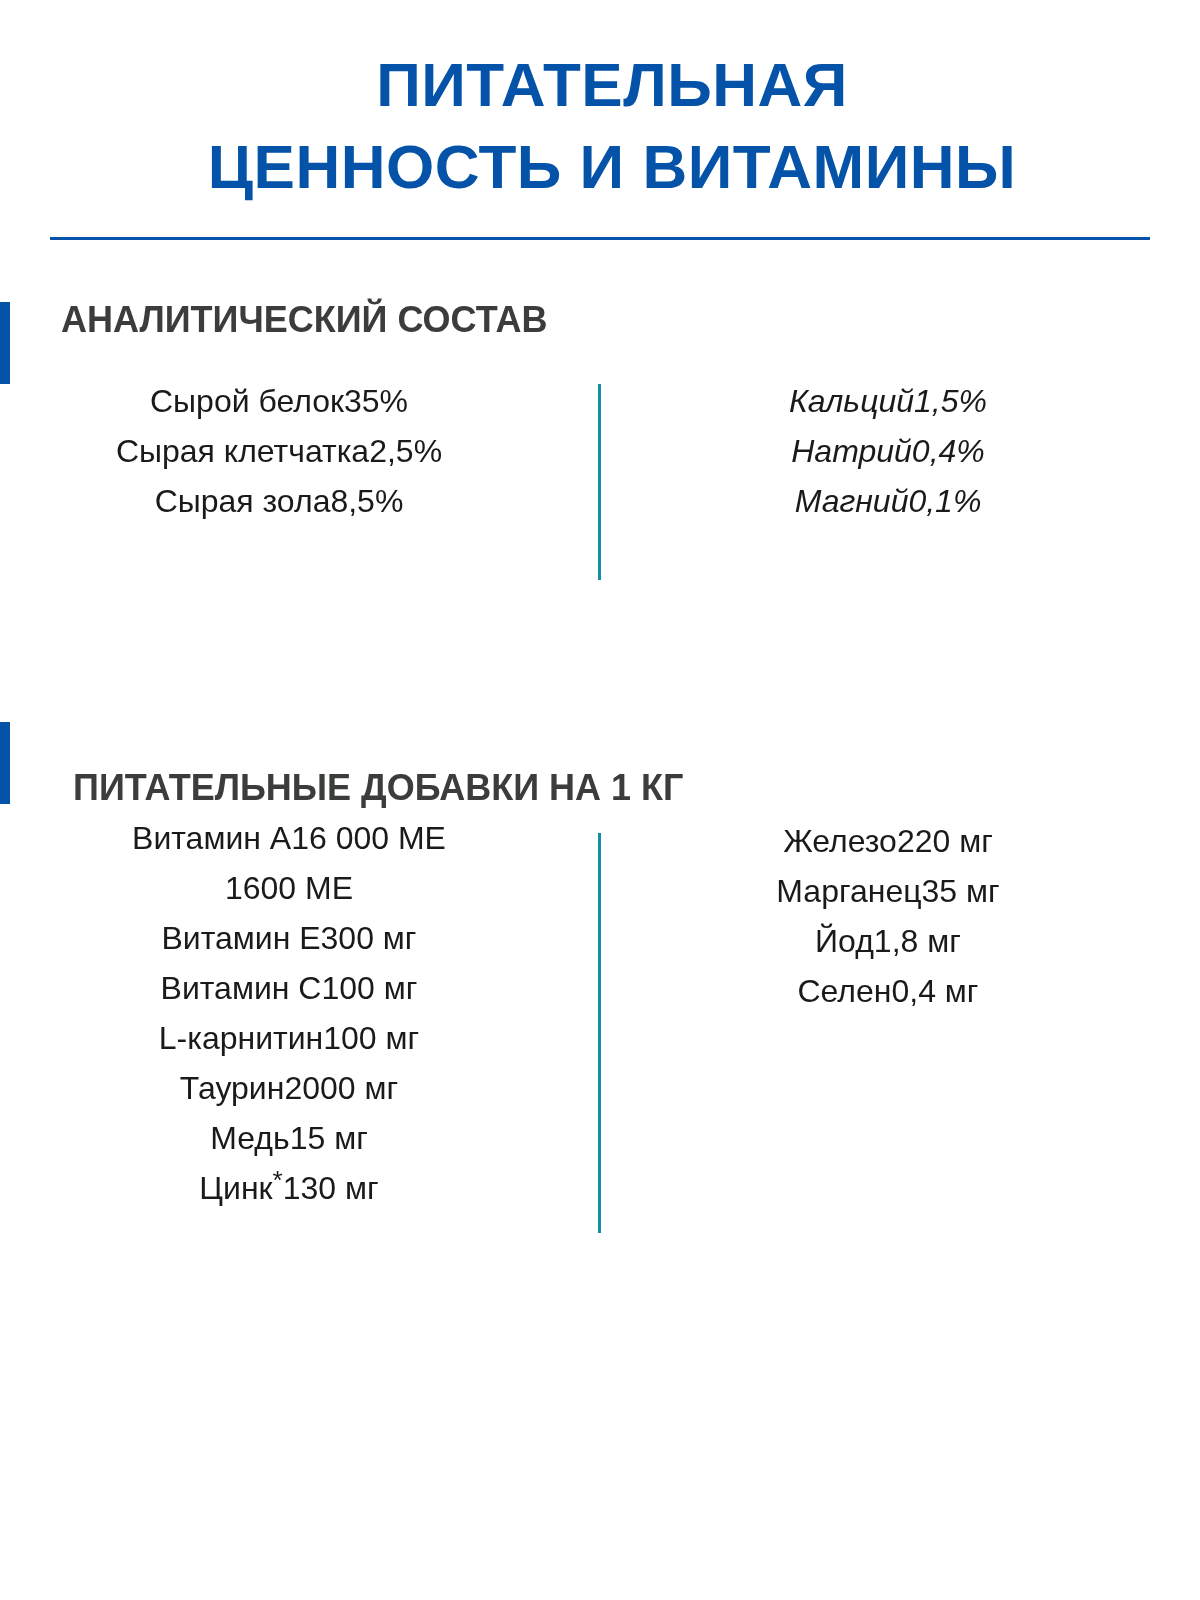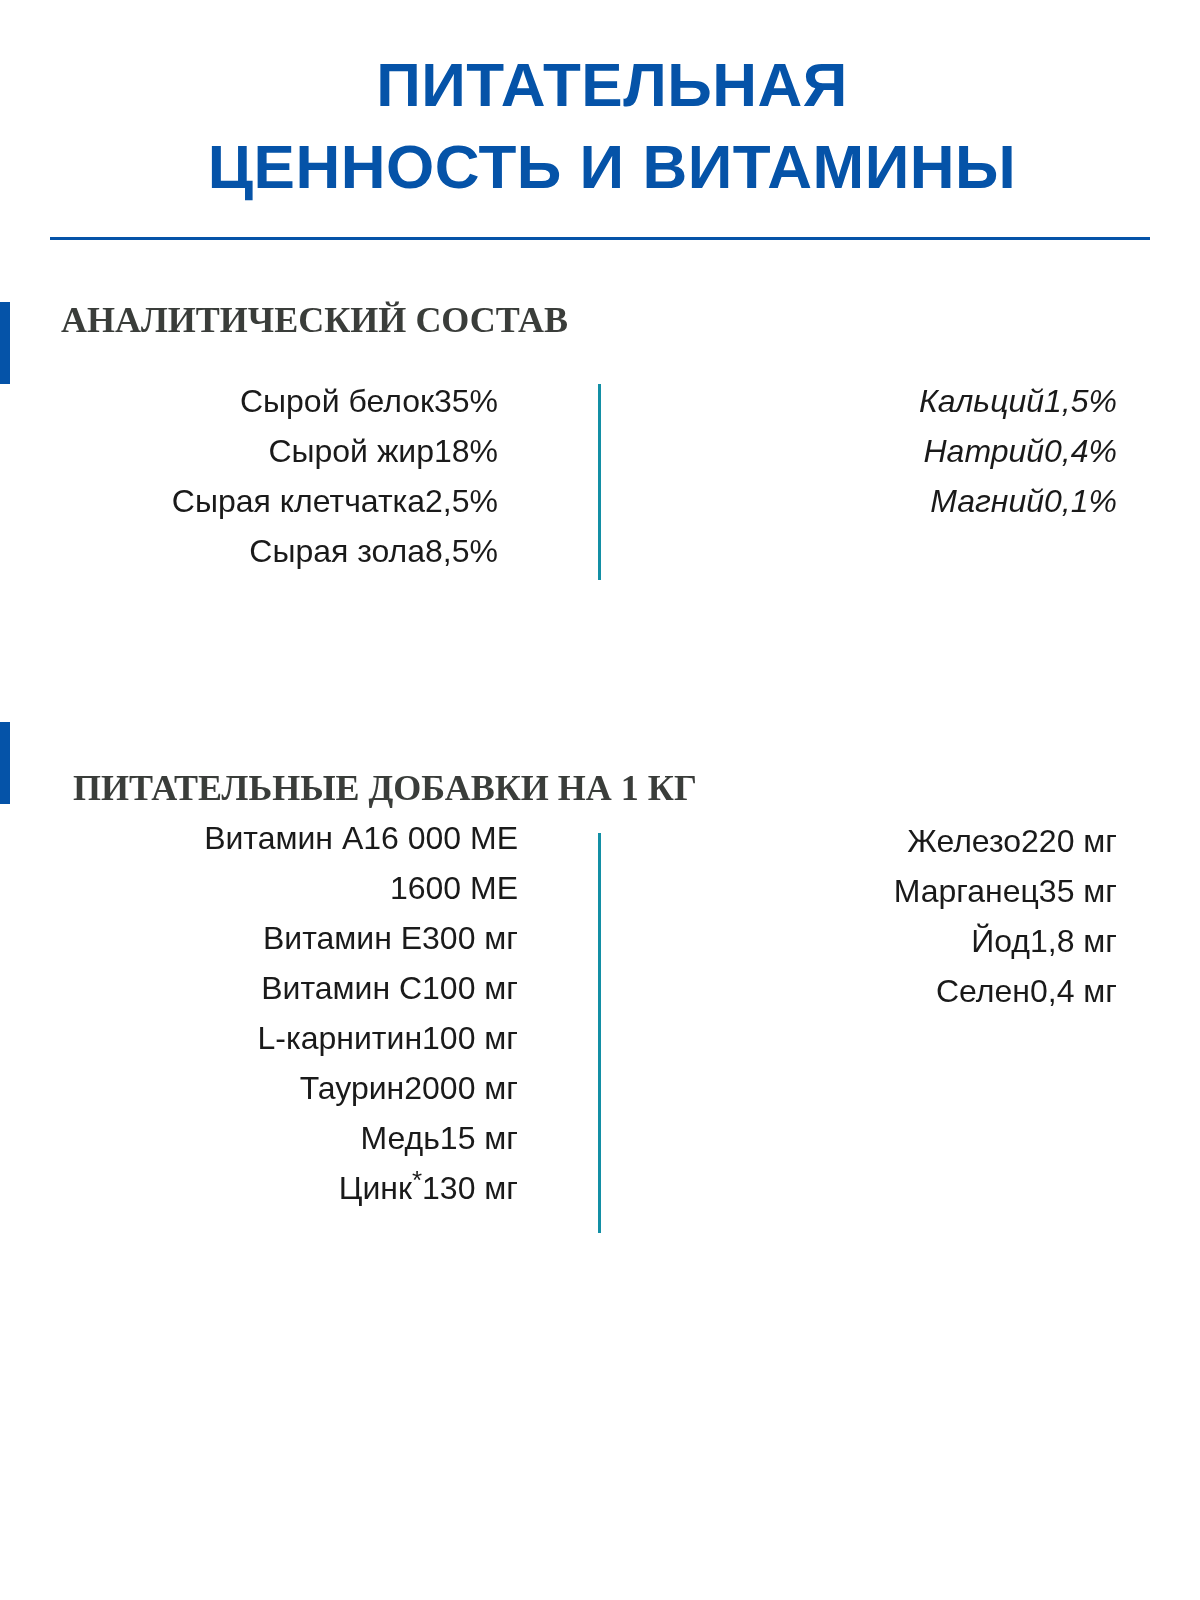--- a/index.html
+++ b/index.html
@@ -44,28 +44,27 @@
       background: #0553a8;
     }
     .section-heading {
       position: absolute;
       left: 61px;
       color: #3a3d3a;
       font-weight: bold;
       font-size: 36px;
       line-height: 40px;
       white-space: nowrap;
-      font-family: Liberation Serif, serif;
     }
     .col {
       position: absolute;
     }
     .row {
       display: flex;
-      justify-content: flex-end;
+      justify-content: center;
       align-items: baseline;
       height: 50px;
       font-size: 32px;
       line-height: 50px;
       color: #1a1a1a;
       white-space: nowrap;
     }
     .row .name sup {
       font-size: 26px;
       vertical-align: 10px;
@@ -88,24 +87,20 @@
 <div class="title-rule"></div>
 
 <section>
   <div class="accent-bar" style="top:302px;"></div>
   <h2 class="section-heading" style="top:300px; margin:0;">АНАЛИТИЧЕСКИЙ СОСТАВ</h2>
 
   <div class="col" style="left:60px; top:376px; width:438px;">
     <div class="row">
       <span class="name">Сырой белок</span>
       <span class="value">35%</span>
-    </div>
-    <div class="row">
-      <span class="name">Сырой жир</span>
-      <span class="value">18%</span>
     </div>
     <div class="row">
       <span class="name">Сырая клетчатка</span>
       <span class="value">2,5%</span>
     </div>
     <div class="row">
       <span class="name">Сырая зола</span>
       <span class="value">8,5%</span>
     </div>
   </div>

